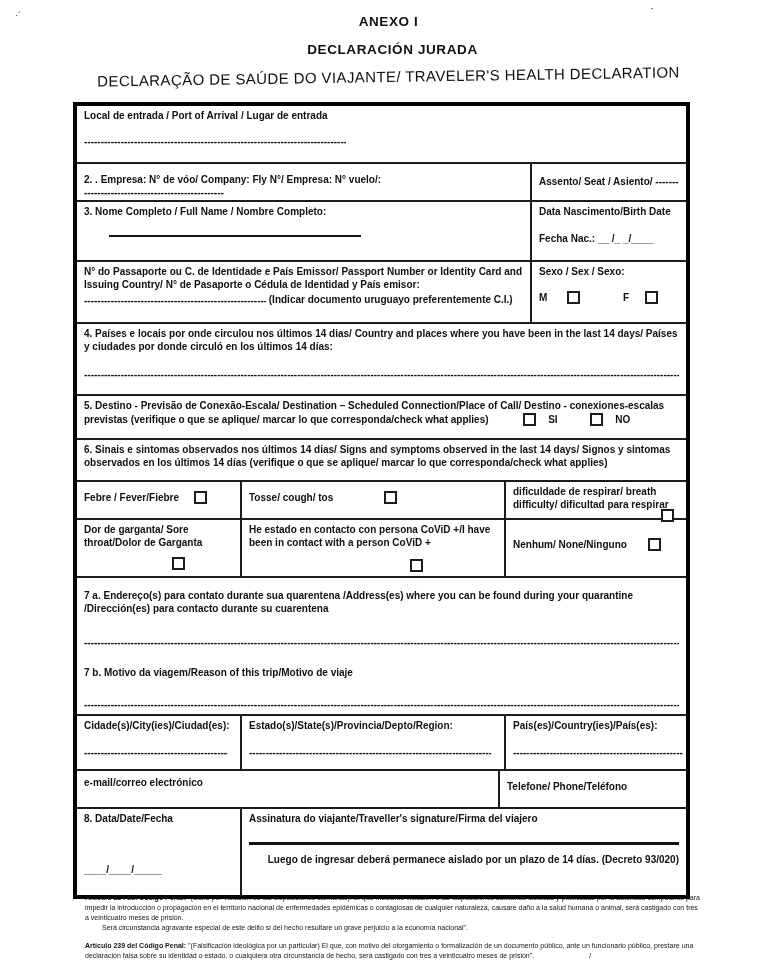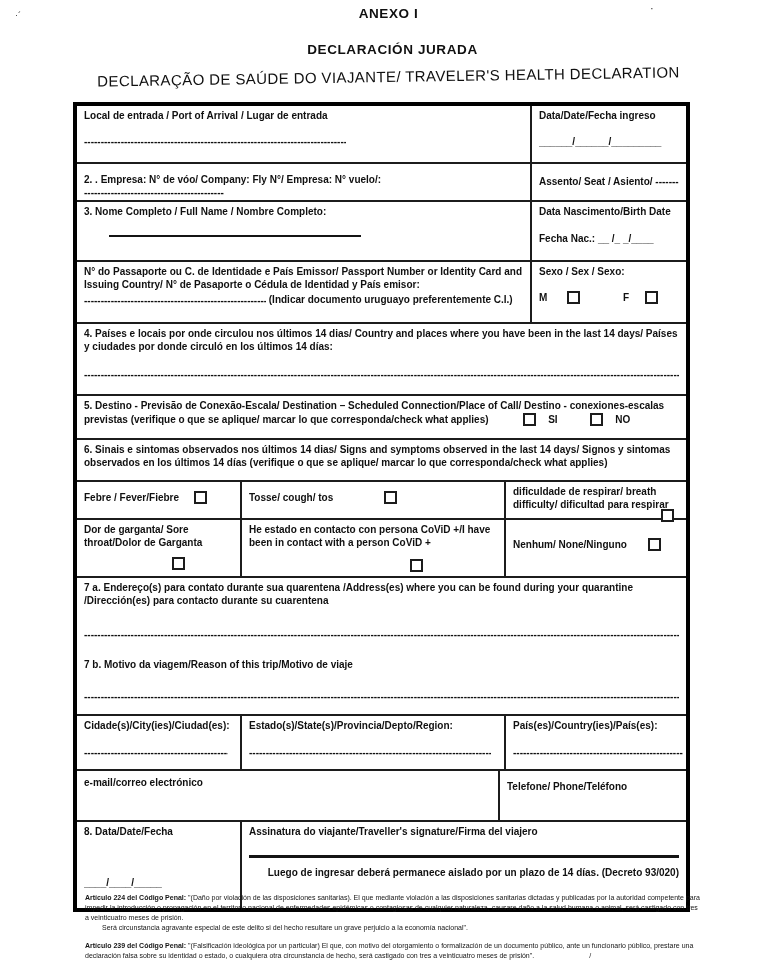--- a/index.html
+++ b/index.html
@@ -3,42 +3,42 @@
 <meta charset="utf-8">
 <style>
   * { margin:0; padding:0; box-sizing:border-box; }
   body { background:#e8e8e8; }
   .page {
     position:relative; width:777px; height:960px; background:#ffffff;
     font-family:"Liberation Sans", sans-serif; color:#101010; overflow:hidden;
     margin:0 auto;
   }
   .title { position:absolute; left:0; width:100%; text-align:center; font-weight:700; }
-  .t1 { top:6px;  font-size:13.5px; letter-spacing:.6px; }
+  .t1 { top:14px;  font-size:13.5px; letter-spacing:.6px; }
   .t2 { top:42px; font-size:13.5px; letter-spacing:.6px;padding-left:8px; }
   .t3 { top:68px; font-size:15px; font-weight:400; letter-spacing:.4px; transform:rotate(-0.9deg); }
   .art-tl { position:absolute; left:15px; top:10px; font-size:9px; color:#333; }
   .art-tr { position:absolute; left:650px; top:2px; font-size:11px; color:#333; }
 
   .ftable {
     position:absolute; left:73px; top:102px; width:617px;
     border:4px solid #000000; font-size:10px; font-weight:700; line-height:1.26;
   }
   .row { display:flex; border-top:2px solid #1c1c1c; }
   .row:first-child { border-top:none; }
   .cell { position:relative; padding:4px 7px; flex:1 1 auto; min-width:0; }
   .cell + .cell { border-left:2px solid #1c1c1c; }
   .w-right { flex:0 0 156px; }
   .w-c1 { flex:0 0 163px; } .w-c2 { flex:0 0 264px; } .w-c3 { flex:1; }
   .w-email { flex:0 0 188px; }
 
   .h-r1 { height:56px; } .h-r2 { height:38px; } .h-r3 { height:60px; }
   .h-pass { height:62px; } .h-r4 { height:72px; } .h-r5 { height:44px; }
   .h-r6 { height:42px; } .h-sy1 { height:38px; } .h-sy2 { height:58px; }
-  .h-r7 { height:138px; } .h-city { height:55px; } .h-email { height:51px; }
+  .h-r7 { height:138px; } .h-city { height:55px; } .h-email { height:38px; }
   .h-r8 { height:88px; }
 
   .dash { display:block; overflow:hidden; white-space:nowrap; height:13px; }
   .dash-inline { display:inline-block; overflow:hidden; white-space:nowrap; height:12px; vertical-align:bottom; }
   .cb {
     display:inline-block; width:13px; height:13px; border:2px solid #1c1c1c;
     vertical-align:-3px; background:#fff;
   }
   .uline { width:252px; margin:16px 0 0 25px; border-bottom:2px solid #141414; height:0; }
   .sigline { width:100%; border-bottom:3px solid #141414; margin-top:16px; }
@@ -63,24 +63,20 @@
   <div class="title t1">ANEXO I</div>
   <div class="title t2">DECLARACIÓN JURADA</div>
   <div class="title t3">DECLARAÇÃO DE SAÚDE DO VIAJANTE/ TRAVELER'S HEALTH DECLARATION</div>
 
   <div class="ftable">
 
     <div class="row h-r1">
       <div class="cell">
         <span>Local de entrada / Port of Arrival / Lugar de entrada</span>
         <span class="dash" style="width:262px; margin-top:13px;">------------------------------------------------------------------------------------------------------------------------------------------------------------------------------------------------------------------------------------------------------------------------------------------------------------------</span>
-      </div>
-      <div class="cell w-right">
-        <span>Data/Date/Fecha ingreso</span>
-        <span class="dash" style="width:140px; margin-top:13px;">______/______/_________</span>
       </div>
     </div>
 
     <div class="row h-r2">
       <div class="cell" style="padding-top:10px;">
         <span>2. . Empresa: N° de vóo/   Company: Fly  N°/ Empresa: N° vuelo/: </span><span class="dash-inline" style="width:140px;">------------------------------------------------------------------------------------------------------------------------------------------------------------------------------------------------------------------------------------------------------------------------------------------------------------------</span>
       </div>
       <div class="cell w-right" style="padding-top:12px;">
         <span>Assento/  Seat /  Asiento/ -------</span>
       </div>
@@ -162,21 +158,21 @@
         <span>He estado en contacto con persona CoViD +/I have been in contact with a person CoViD +</span>
         <span class="cb" style="position:absolute; left:168px; bottom:4px;"></span>
       </div>
       <div class="cell w-c3" style="padding-top:18px;">
         <span>Nenhum/ None/Ninguno</span>
         <span class="cb" style="margin-left:18px;"></span>
       </div>
     </div>
 
     <div class="row h-r7">
-      <div class="cell" style="padding-top:4px;">
+      <div class="cell" style="padding-top:12px;">
         <span>7 a. Endereço(s) para contato durante sua quarentena /Address(es) where you can be found during your quarantine /Dirección(es) para contacto durante su cuarentena</span>
         <span class="dash" style="width:100%; margin-top:22px;">------------------------------------------------------------------------------------------------------------------------------------------------------------------------------------------------------------------------------------------------------------------------------------------------------------------</span>
         <div style="margin-top:17px;">7 b. Motivo da viagem/Reason of this trip/Motivo de viaje</div>
         <span class="dash" style="width:100%; margin-top:19px;">------------------------------------------------------------------------------------------------------------------------------------------------------------------------------------------------------------------------------------------------------------------------------------------------------------------</span>
       </div>
     </div>
 
     <div class="row h-city">
       <div class="cell w-c1">
         <span>Cidade(s)/City(ies)/Ciudad(es):</span>

